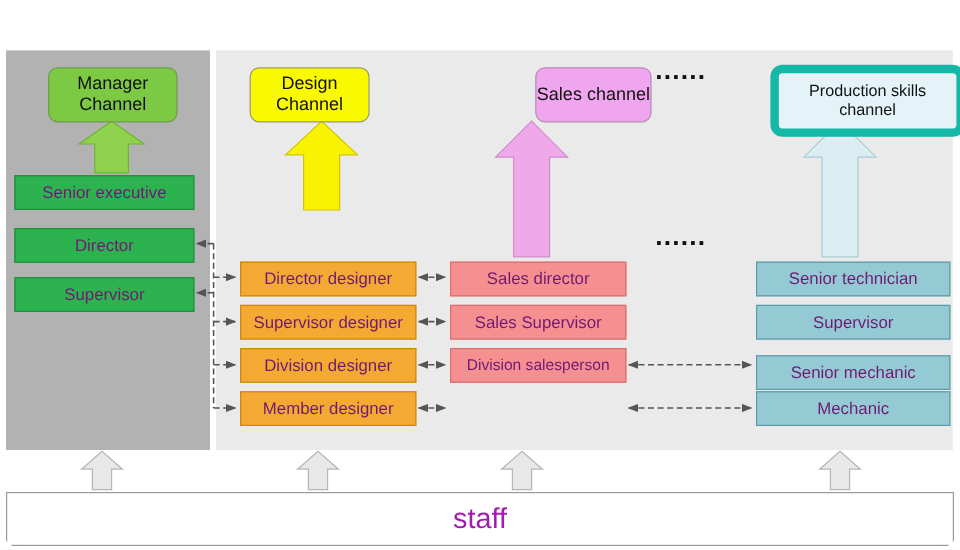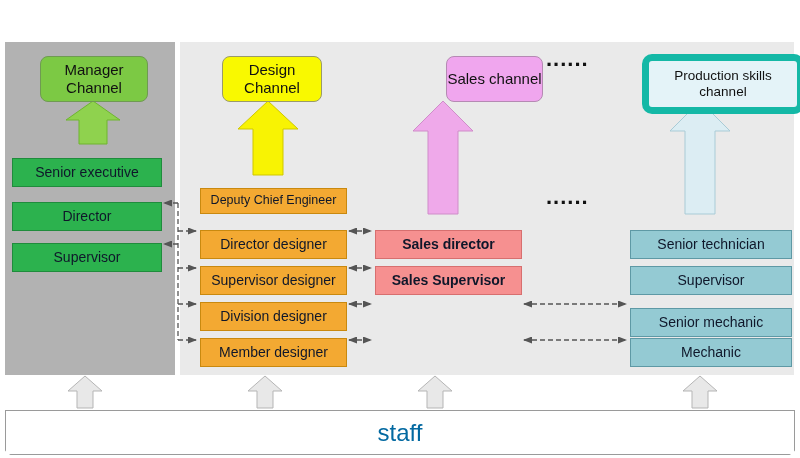--- a/index.html
+++ b/index.html
@@ -5,36 +5,36 @@
   html,body{margin:0;padding:0;background:#fff;}
   .stage{position:relative;width:800px;height:458px;background:#fff;overflow:hidden;
          font-family:"Liberation Sans", sans-serif;border-radius:21px;}
   .panel{position:absolute;z-index:1;}
   .panel.left{left:5px;top:42px;width:170px;height:333px;background:#b2b2b2;}
   .panel.main{left:180px;top:42px;width:614px;height:333px;background:#eaeaea;}
   .overlay{position:absolute;left:0;top:0;z-index:2;pointer-events:none;}
   .hdr{position:absolute;z-index:3;display:flex;align-items:center;justify-content:center;
        text-align:center;border-radius:8px;font-size:15px;line-height:1.2;color:#111;}
   .hdr.manager{left:40px;top:56px;width:106px;height:44px;background:var(--manager-header);border:1px solid #6f9a52;}
-  .hdr.design{left:222px;top:56px;width:98px;height:44px;background:var(--design-header);border:1px solid #9a9a6a;}
+  .hdr.design{left:208px;top:56px;width:98px;height:44px;background:var(--design-header);border:1px solid #9a9a6a;}
   .hdr.sales{left:398px;top:56px;width:95px;height:44px;background:var(--sales-header);border:1px solid #b58ab3;margin-left:48px;}
   .hdr.production{left:642px;top:54px;width:148px;height:46px;background:var(--production-header);
        border:7px solid #14b8a6;font-size:13.5px;border-radius:10px;}
   .lvl{position:absolute;z-index:3;display:flex;align-items:center;justify-content:center;
-       font-size:14px;color:#0f172a;height:27px;line-height:1.1;margin-top:12px;}
+       font-size:14px;color:#701a75;height:27px;line-height:1.1;}
   .lvl.g{left:12px;width:148px;background:var(--manager-level);border:1px solid #1f8c3c;}
   .lvl.o{left:200px;width:145px;background:var(--design-level);border:1px solid #c9890f;}
-  .lvl.s{left:375px;width:145px;background:var(--sales-level);border:1px solid #d76f6f;font-weight:bold;}
+  .lvl.s{left:375px;width:145px;background:var(--sales-level);border:1px solid #d76f6f;}
   .lvl.t{left:630px;width:160px;background:var(--production-level);border:1px solid #5e99a5;}
   .sm{font-size:12.5px;}
   .xs{font-size:13px;}
   .dots{position:absolute;z-index:3;font-size:22px;font-weight:bold;color:#111;letter-spacing:1px;}
   .staff{position:absolute;left:5px;top:410px;width:788px;height:43px;background:#fff;
          border:1px solid #9a9a9a;z-index:3;display:flex;align-items:center;justify-content:center;
-         font-size:24px;color:#0369a1;}
+         font-size:24px;color:#a21caf;}
   .dash{stroke:#555;stroke-width:1.3;stroke-dasharray:5 3;fill:none;}
 </style>
 </head>
 <body>
 
 <div class="stage">
 
   <div class="panel left"></div>
   <div class="panel main"></div>
 
@@ -80,28 +80,28 @@
   <div class="hdr sales">Sales channel</div>
   <div class="hdr production">Production skills channel</div>
 
   <div class="dots" style="left:546px;top:46px">......</div>
   <div class="dots" style="left:546px;top:184px">......</div>
 
   <div class="lvl g" style="top:146px">Senior executive</div>
   <div class="lvl g" style="top:190px">Director</div>
   <div class="lvl g" style="top:231px">Supervisor</div>
 
-  <div class="lvl o sm" style="top:176px;height:24px">Deputy Chief Engineer</div>
   <div class="lvl o" style="top:218px">Director designer</div>
   <div class="lvl o" style="top:254px">Supervisor designer</div>
   <div class="lvl o" style="top:290px">Division designer</div>
   <div class="lvl o" style="top:326px">Member designer</div>
 
   <div class="lvl s" style="top:218px">Sales director</div>
   <div class="lvl s" style="top:254px">Sales Supervisor</div>
+  <div class="lvl s xs" style="top:290px">Division salesperson</div>
 
   <div class="lvl t" style="top:218px">Senior technician</div>
   <div class="lvl t" style="top:254px">Supervisor</div>
   <div class="lvl t" style="top:296px">Senior mechanic</div>
   <div class="lvl t" style="top:326px">Mechanic</div>
 
   <div class="staff">staff</div>
 
 </div>
 

